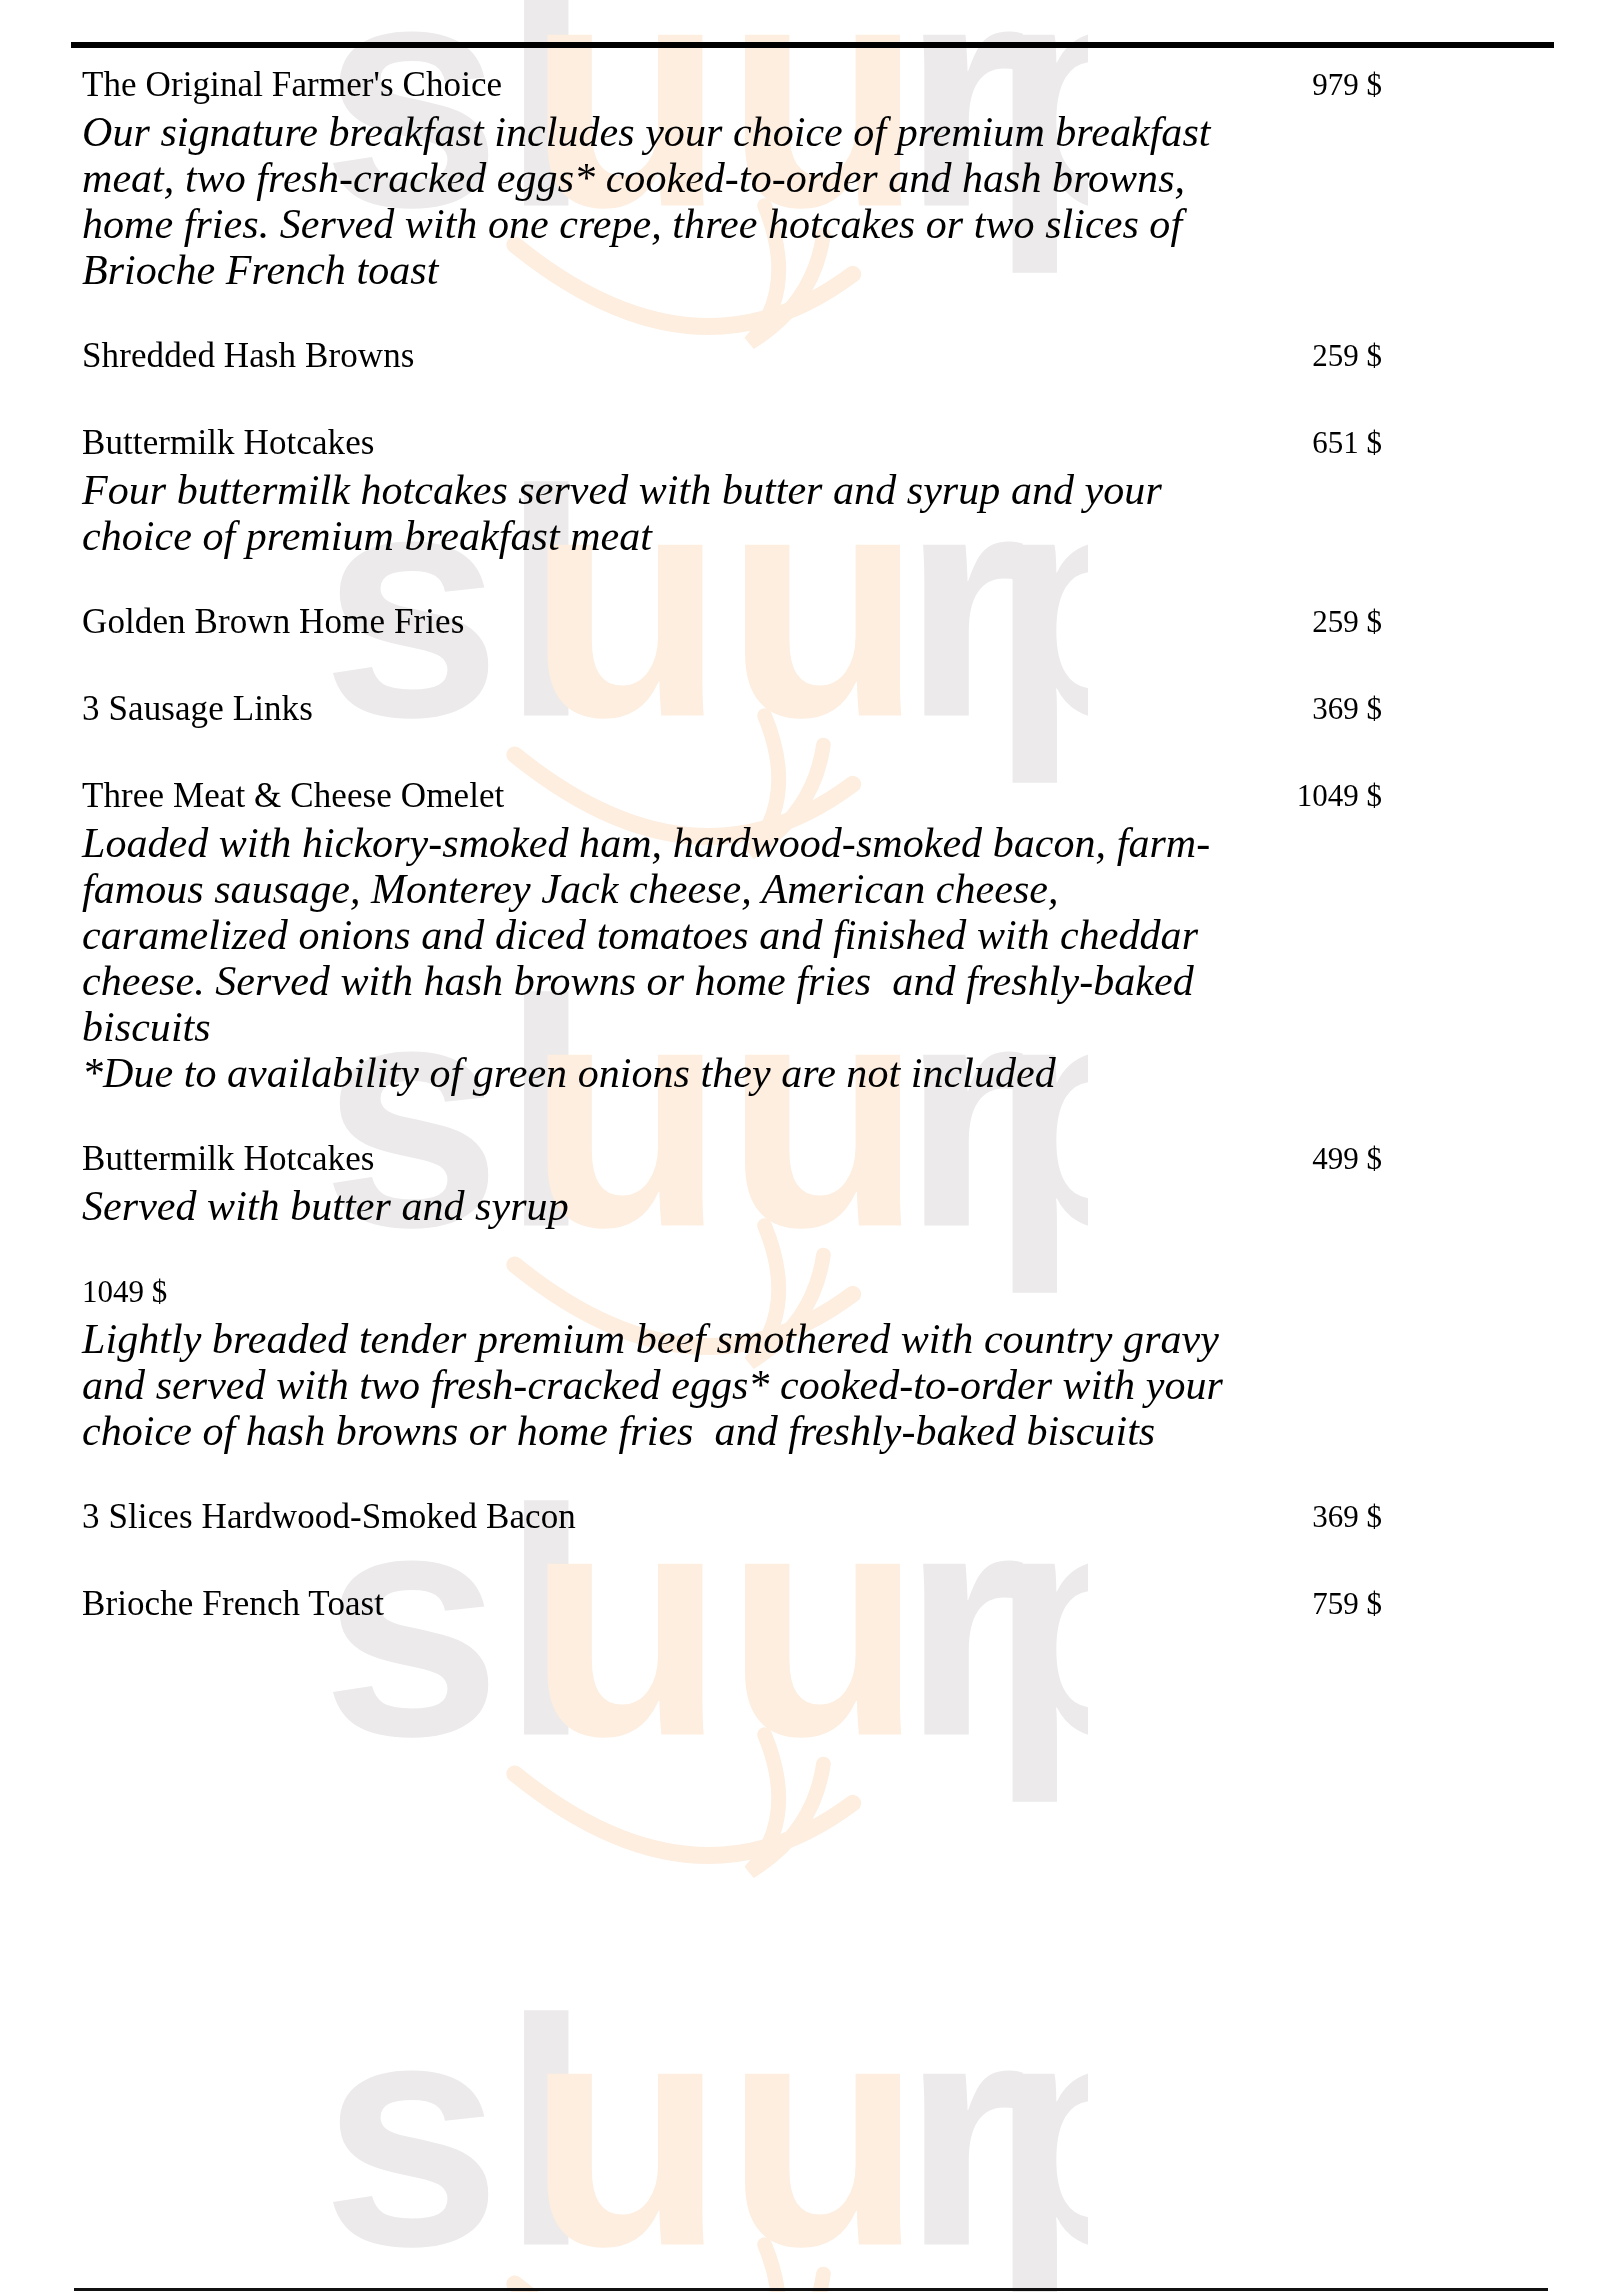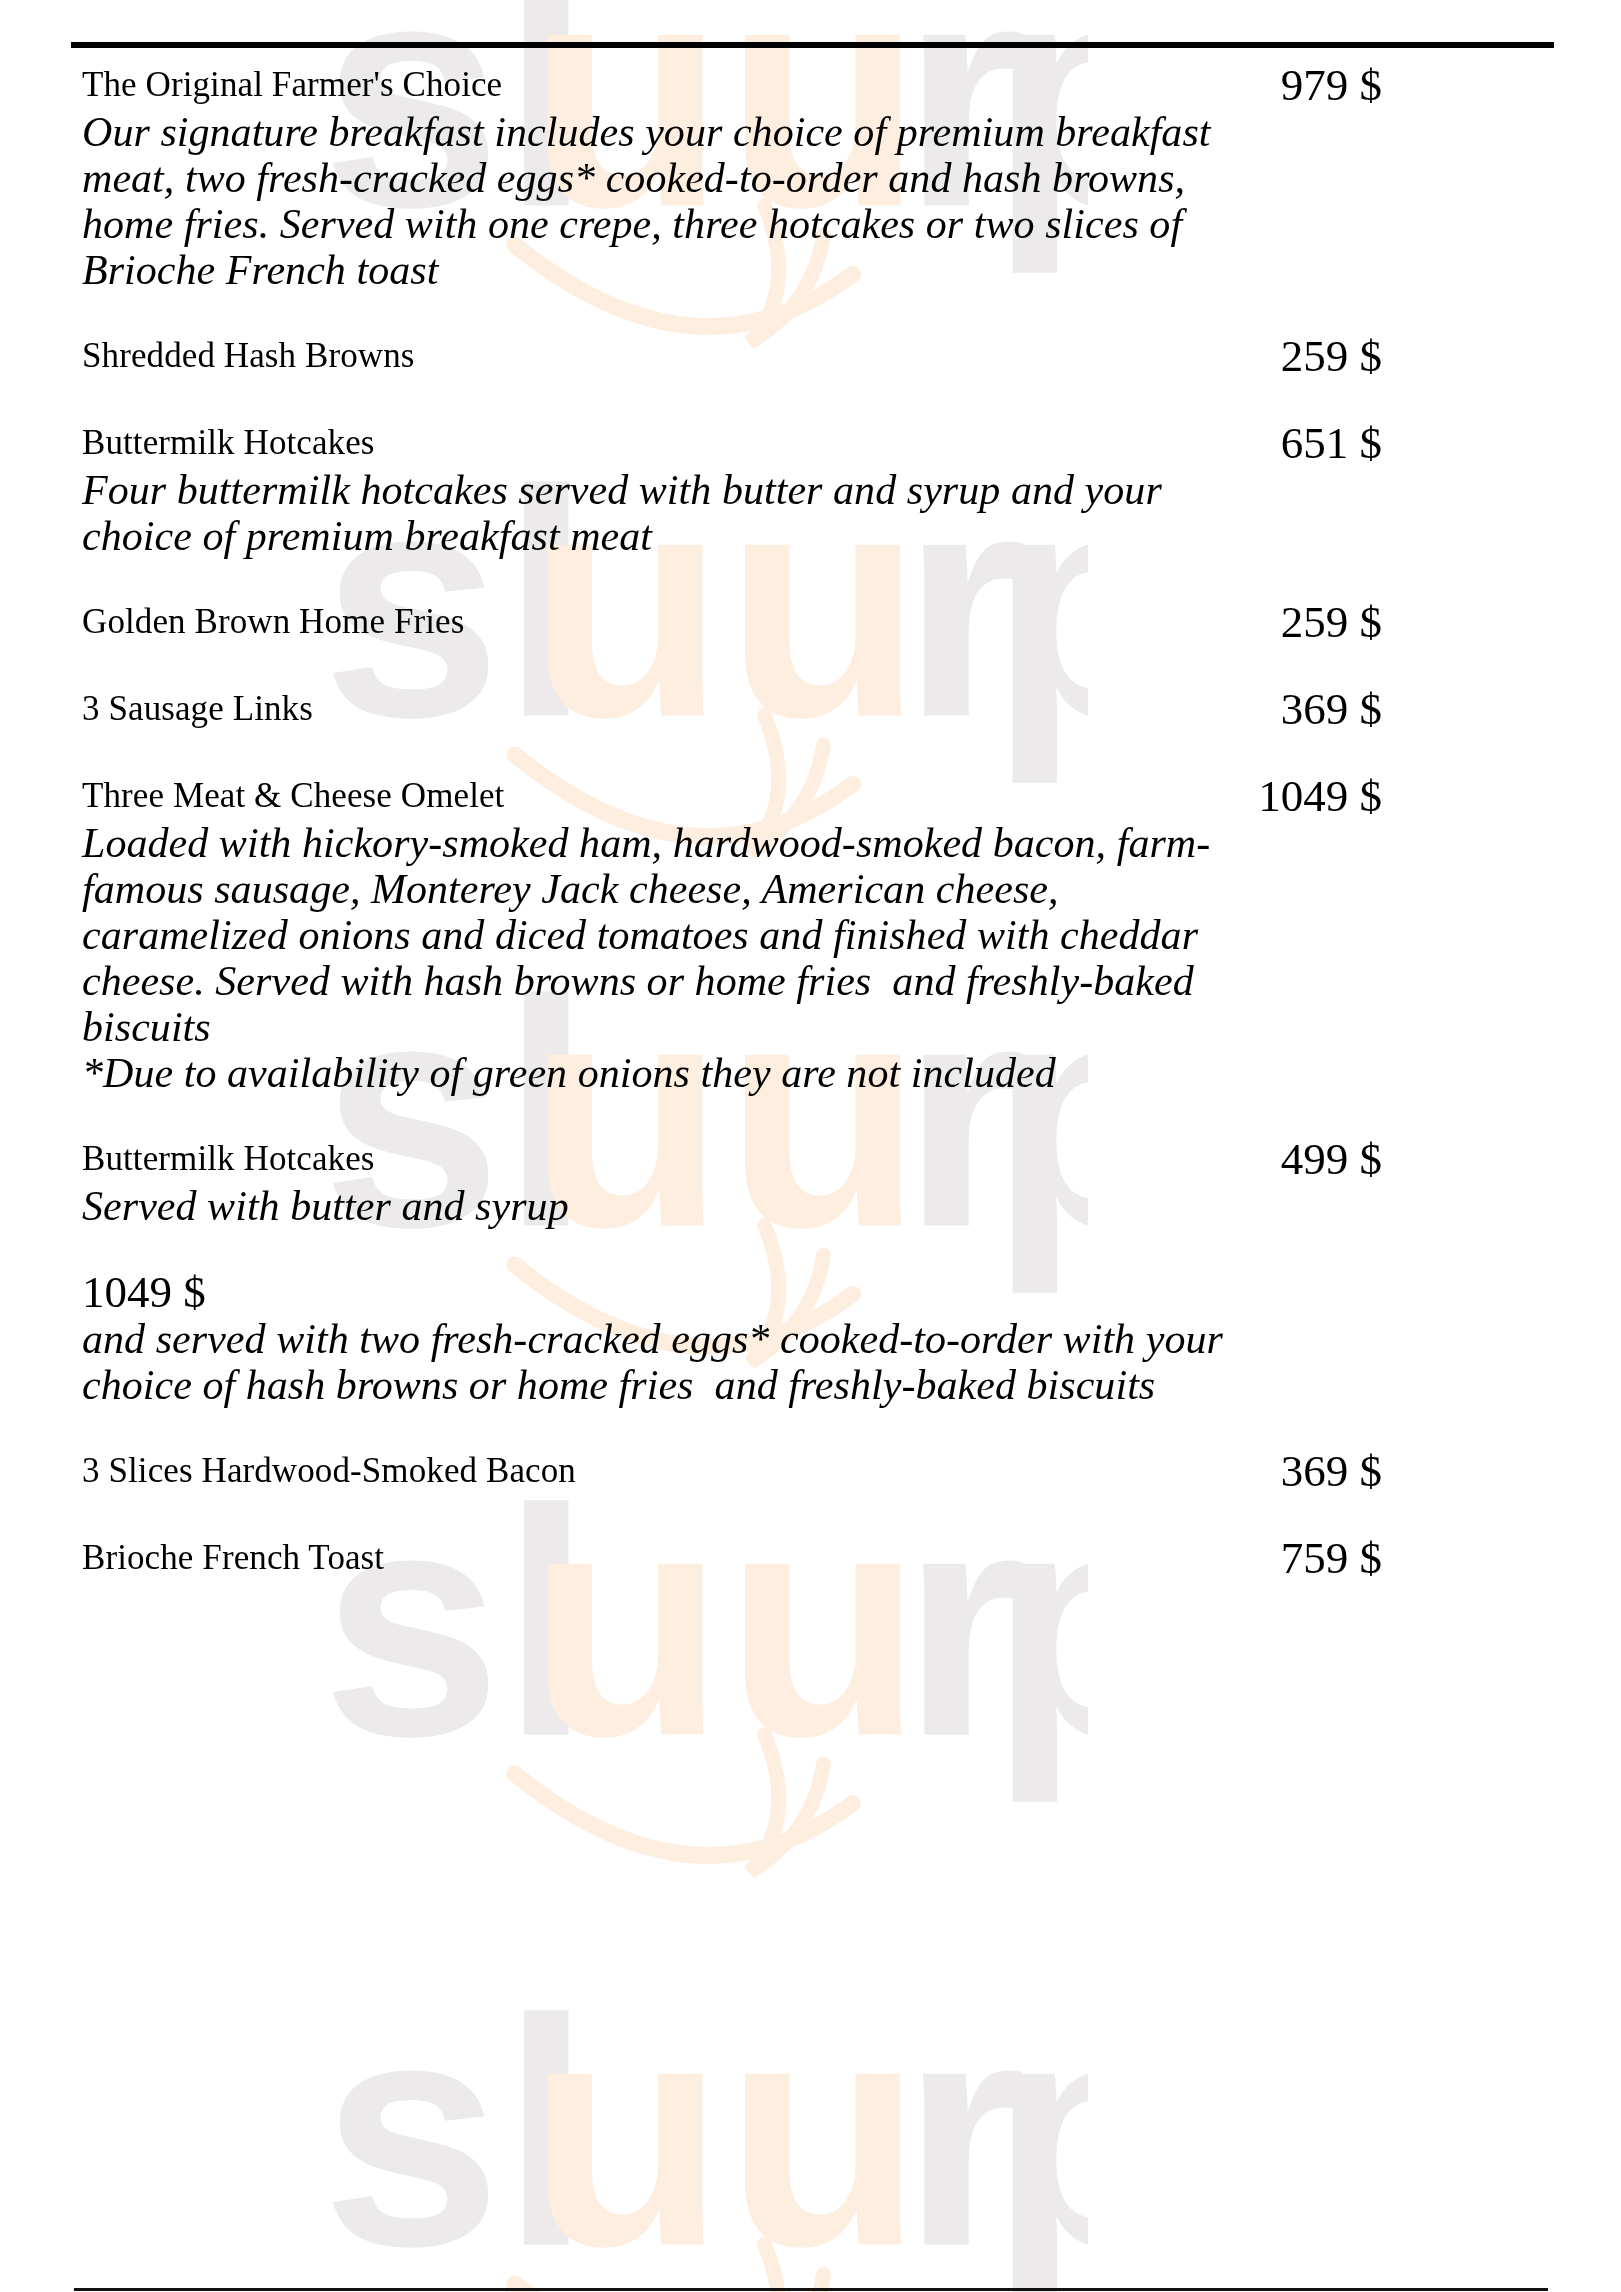--- a/index.html
+++ b/index.html
@@ -79,21 +79,21 @@
     align-items: flex-start;
     justify-content: space-between;
   }
   .item-name {
     font-size: 35px;
     line-height: 48px;
     letter-spacing: 0.1px;
     white-space: nowrap;
   }
   .item-price {
-    font-size: 45px;
+    font-size: 31px;
     line-height: 48px;
     white-space: nowrap;
     text-align: right;
     flex: 0 0 auto;
   }
   .item-desc {
     font-size: 42px;
     line-height: 46px;
     width: 1127px;
     letter-spacing: 0.05px;
@@ -233,20 +233,21 @@
         </div>
         <div class="item-desc">
           <span class="desc-line">Served with butter and syrup</span>
         </div>
       </div>
       <div class="menu-item">
         <div class="item-head">
           <div class="item-price">1049 $</div>
         </div>
         <div class="item-desc">
+          <span class="desc-line">Lightly breaded tender premium beef smothered with country gravy</span>
           <span class="desc-line">and served with two fresh-cracked eggs* cooked-to-order with your</span>
           <span class="desc-line">choice of hash browns or home fries  and freshly-baked biscuits</span>
         </div>
       </div>
       <div class="menu-item">
         <div class="item-head">
           <div class="item-name">3 Slices Hardwood-Smoked Bacon</div>
           <div class="item-price">369 $</div>
         </div>
       </div>

